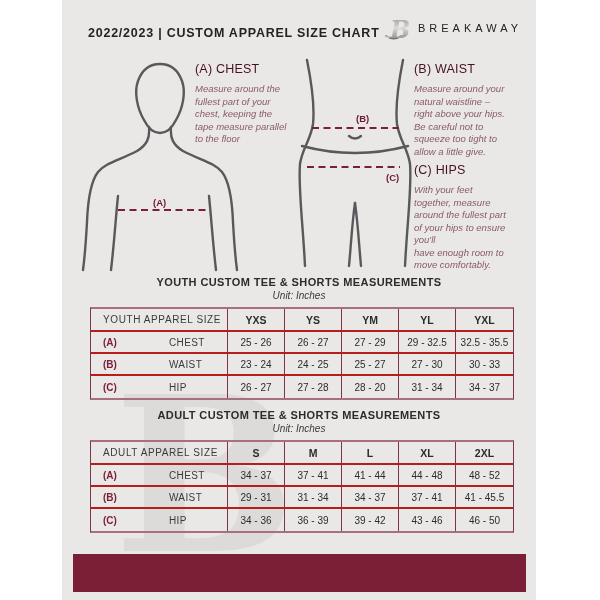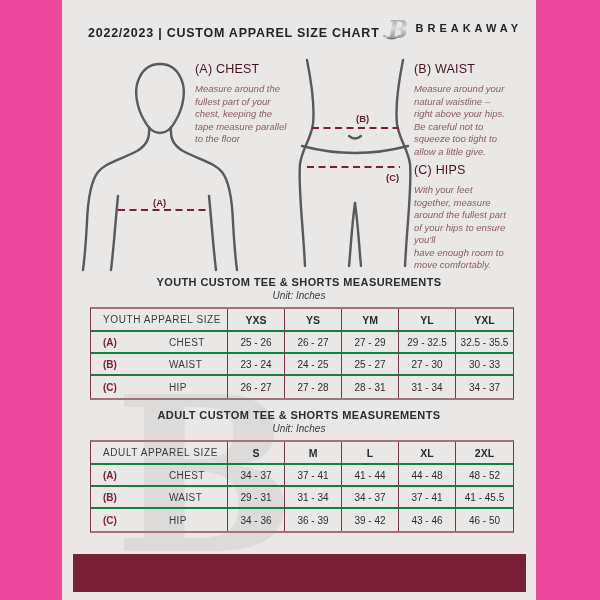--- a/index.html
+++ b/index.html
@@ -1,25 +1,25 @@
 <!DOCTYPE html>
 <html><head>
 <meta charset="utf-8">
 <style>
   html,body{margin:0;padding:0;background:#000;}
-  .canvas{position:relative;width:600px;height:600px;background:#ec4899;overflow:hidden;
+  .canvas{position:relative;width:600px;height:600px;background:#ffffff;overflow:hidden;
           font-family:"Liberation Sans",sans-serif;}
   .page{position:absolute;left:62px;top:0;width:474px;height:600px;background:#e9e8e6;}
 
   
   .hdr-title{position:absolute;left:26px;top:25px;font-size:13px;font-weight:bold;
              letter-spacing:0.8px;color:#222325;white-space:nowrap;transform:scaleX(.96);
              transform-origin:left;}
   .brand{position:absolute;right:14px;top:12px;display:flex;align-items:center;gap:7px;}
-  .brand-name{font-size:11px;font-weight:bold;letter-spacing:4px;color:#222325;}
+  .brand-name{font-size:11px;font-weight:normal;letter-spacing:4px;color:#222325;}
 
   
   .figures{position:absolute;left:0;top:0;width:474px;height:280px;}
   .bodyline{fill:none;stroke:#59595b;stroke-width:2.4;stroke-linecap:round;}
   .dash{fill:none;stroke:#7a1f36;stroke-width:2.2;stroke-dasharray:7 4.5;}
   .diagram-label{font-family:"Liberation Sans",sans-serif;font-size:9.5px;font-weight:bold;fill:#6e1830;}
 
   
   .instr{position:absolute;z-index:2;}
   .instr h3{margin:0 0 7px 0;font-size:12.5px;font-weight:normal;color:#471122;letter-spacing:.2px;}
@@ -29,21 +29,21 @@
   
   .tbl-title{position:absolute;left:0;width:474px;text-align:center;font-size:11px;
              font-weight:bold;color:#2c2c2e;letter-spacing:.4px;z-index:2;}
   .tbl-unit{position:absolute;left:0;width:474px;text-align:center;font-size:10px;
             font-style:italic;color:#3a3a3c;z-index:2;}
   .size-table{position:absolute;left:28px;width:422px;display:grid;
               grid-template-columns:137px repeat(5,1fr);
               border-left:1px solid #7c3448;border-right:1px solid #7c3448;
               border-top:2px solid #a6707c;border-bottom:2px solid #a6707c;z-index:2;}
   .cell{box-sizing:border-box;height:22px;display:flex;align-items:center;justify-content:center;
-        border-right:1px solid #7c3448;border-bottom:2px solid #15803d;
+        border-right:1px solid #7c3448;border-bottom:2px solid #b91c1c;
         font-size:10px;color:#2c2c2e;}
   .cell.head{height:23px;font-weight:bold;font-size:10.5px;}
   .cell:nth-child(6n){border-right:none;text-align:right;}
   .size-table .cell:nth-last-child(-n+6){border-bottom:none;}
   .cell.rowlabel{justify-content:flex-start;padding-left:12px;}
   .cell.colhead{justify-content:flex-start;padding-left:12px;font-weight:normal;font-size:10px;
                 letter-spacing:.6px;color:#3a3a3c;}
   .prefix{color:#7a1f36;font-weight:bold;margin-right:4px;}
   .rowname{color:#3a3a3c;letter-spacing:.4px;margin-left:48px;}
 
@@ -157,21 +157,21 @@
       <div class="cell">25 - 27</div>
       <div class="cell">27 - 30</div>
       <div class="cell">30 - 33</div>
 
       <div class="cell rowlabel">
         <span class="prefix">(C)</span>
         <span class="rowname">HIP</span>
       </div>
       <div class="cell">26 - 27</div>
       <div class="cell">27 - 28</div>
-      <div class="cell">28 - 31</div>
+      <div class="cell">28 - 20</div>
       <div class="cell">31 - 34</div>
       <div class="cell">34 - 37</div>
     </div>
 
     <div class="tbl-title" style="top:409px;">ADULT CUSTOM TEE &amp; SHORTS MEASUREMENTS</div>
     <div class="tbl-unit" style="top:423px;">Unit: Inches</div>
     <div class="size-table" style="top:440px;">
       <div class="cell head colhead">ADULT APPAREL SIZE</div>
       <div class="cell head">S</div>
       <div class="cell head">M</div>

